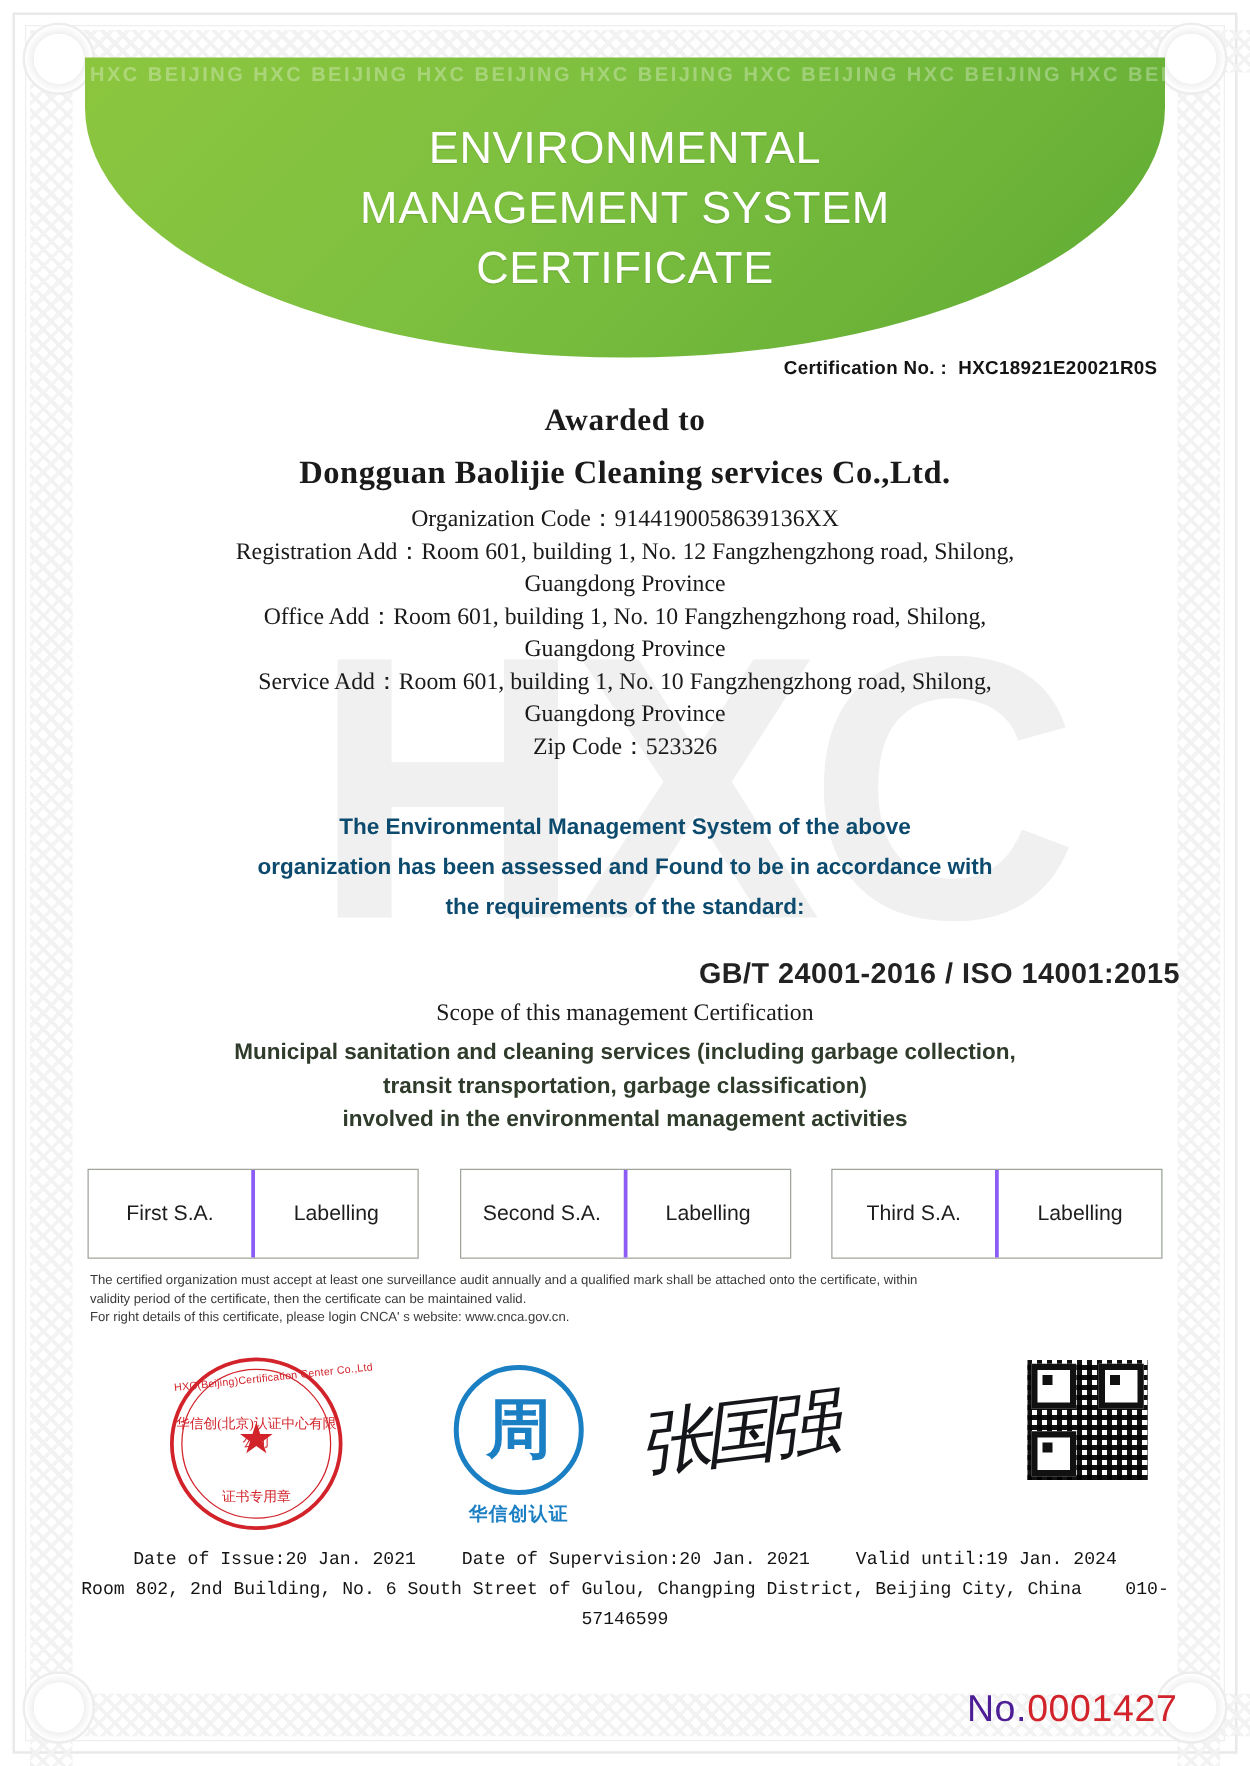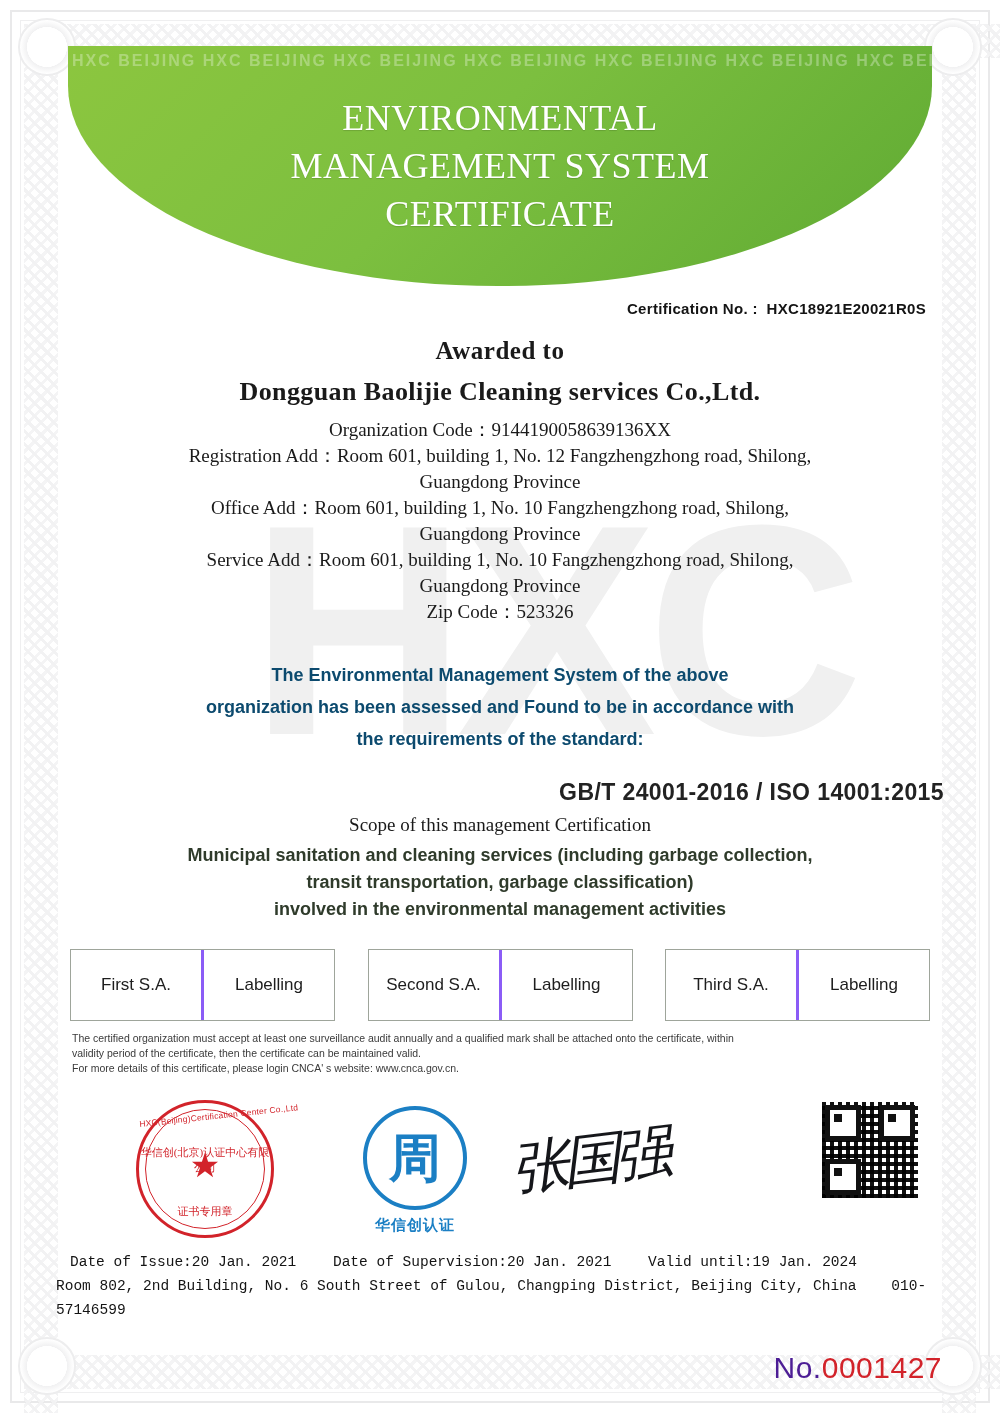--- a/index.html
+++ b/index.html
@@ -75,21 +75,21 @@
     line-height: 30px;
     white-space: nowrap;
     overflow: hidden;
     padding-left: 4px;
   }
   .arch-title {
     position: absolute;
     left: 0; right: 0; top: 48px;
     text-align: center;
     color: #ffffff;
-    font-family: Liberation Serif, serif;
+    font-family: Liberation Sans, sans-serif;
     font-size: 36px;
     font-weight: 400;
     line-height: 48px;
     letter-spacing: 0.5px;
     text-shadow: 0 1px 1px rgba(0,0,0,0.14);
   }
 
   
   .body-watermark {
     position: absolute;
@@ -102,21 +102,21 @@
     text-align: center;
     line-height: 420px;
     letter-spacing: -10px;
     z-index: 0;
     user-select: none;
   }
 
   
   .content {
     position: absolute;
-    left: 56px; top: 300px;
+    left: 56px; top: 286px;
     width: 888px;
     z-index: 2;
   }
 
   .cert-no {
     text-align: right;
     padding-right: 18px;
     font-family: "Liberation Sans", sans-serif;
     font-size: 15px;
     font-weight: 700;
@@ -337,21 +337,21 @@
     width: 8px; height: 8px;
     background: #111;
   }
 
   
   .footer-lines {
     margin-top: 2px;
     font-family: "Liberation Mono", monospace;
     font-size: 14.5px;
     color: #141414;
-    text-align: left;
+    text-align: center;
     line-height: 24px;
   }
   .footer-lines .dates span { margin: 0 14px; }
 
   .serial {
     position: absolute;
     right: 58px; bottom: 28px;
     font-family: "Liberation Sans", sans-serif;
     font-size: 30px;
     color: #d2232a;
@@ -429,21 +429,21 @@
     </div>
     <div class="sa-box">
       <div class="sa-cell">Third S.A.</div>
       <div class="sa-cell">Labelling</div>
     </div>
   </div>
 
   <div class="fine-print">
     <div>The certified organization must accept at least one surveillance audit annually and a qualified mark shall be attached onto the certificate, within</div>
     <div>validity period of the certificate, then the certificate can be maintained valid.</div>
-    <div>For more details of this certificate, please login CNCA'  s website: www.cnca.gov.cn.</div>
+    <div>For right details of this certificate, please login CNCA'  s website: www.cnca.gov.cn.</div>
   </div>
 
   <div class="seals">
 
     <div class="seal-red">
       <div class="seal-arc-text">HXC(Beijing)Certification Center Co.,Ltd</div>
       <div class="seal-cn">华信创(北京)认证中心有限公司</div>
       <div class="seal-star">★</div>
       <div class="seal-bottom-text">证书专用章</div>
     </div>

